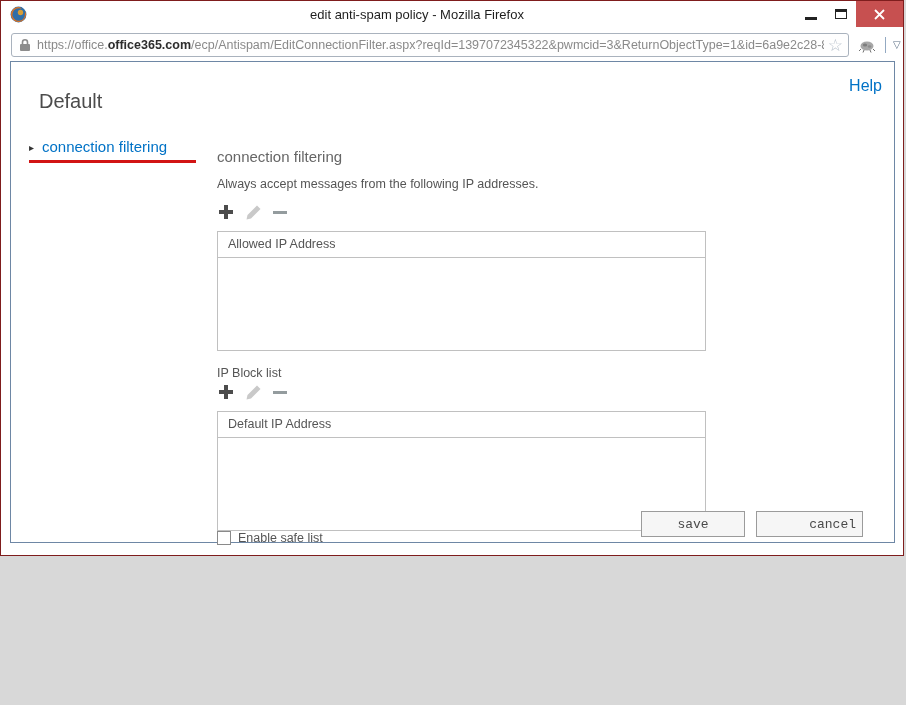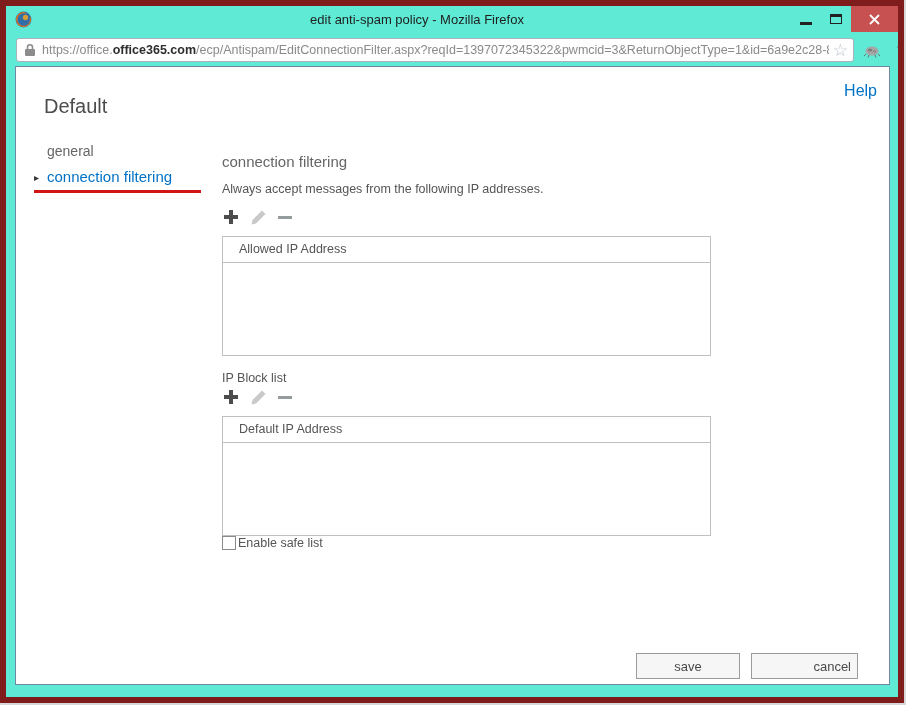--- a/index.html
+++ b/index.html
@@ -1,19 +1,19 @@
 <!DOCTYPE html>
 <html><head>
 <meta charset="utf-8">
 <style>
   html,body { margin:0; padding:0; background:#d8d8d8; }
   * { box-sizing:border-box; }
   .window {
-    position:relative; width:904px; height:703px; margin:0;
-    background:#5eead4; border:6px solid #7f1d1d;
+    position:relative; width:904px; height:556px; margin:0;
+    background:#ffffff; border:1px solid #7f1d1d;
     font-family:"Liberation Sans","DejaVu Sans",sans-serif;
     overflow:hidden;
   }
   
   .titlebar { position:absolute; top:0; left:0; right:0; height:28px; }
   .fx-icon { position:absolute; left:8px; top:4px; width:19px; height:19px; }
   .win-title {
     position:absolute; left:60px; right:130px; top:6px; text-align:center;
     font-size:13px; color:#1e1e1e; white-space:nowrap; overflow:hidden;
   }
@@ -50,32 +50,32 @@
   .red-underline { width:167px; height:3px; background:#d21414; margin-top:5px; }
   
   .main { position:absolute; left:206px; top:86px; width:489px; }
   .main h2 { margin:0 0 12px 0; font-size:15px; font-weight:normal; color:#666; }
   .sec-label { font-size:12.5px; color:#555; margin-bottom:2px; }
   .sec-desc  { font-size:12.5px; color:#555; margin-bottom:11px; }
   .toolbar { display:flex; align-items:center; gap:10px; height:20px; margin-bottom:9px; }
   .tb { line-height:0; cursor:pointer; }
   .listbox .list-header {
     border:1px solid #c0c0c0; height:27px; line-height:25px;
-    padding:0 16px; font-size:12.5px; color:#555; background:#fff;
+    padding:0 10px; font-size:12.5px; color:#555; background:#fff;
   }
   .listbox .list-body { border:1px solid #c0c0c0; border-top:none; height:93px; background:#fff; }
   .section + .section { margin-top:15px; }
-  .cb-row { display:flex; align-items:center; gap:2px; }
+  .cb-row { display:flex; align-items:center; gap:7px; }
   .checkbox { width:14px; height:14px; border:1px solid #8a8a8a; background:#fff; cursor:pointer; }
   .cb-label { font-size:12.5px; color:#555; }
   
   .footer { position:absolute; right:31px; bottom:5px; display:flex; gap:11px; }
   .btn {
     height:26px; background:#f6f6f6; border:1px solid #9b9b9b;
-    font-size:13px; color:#4a4a4a; font-family:Liberation Sans, sans-serif; cursor:pointer;
+    font-size:13px; color:#4a4a4a; font-family:Liberation Mono, monospace; cursor:pointer;
   }
   .btn.save { width:104px; }
   .btn.cancel { width:107px;text-align:right; }
 </style>
 </head>
 <body>
 
 <div class="window">
 
   <div class="titlebar">
@@ -121,23 +121,20 @@
     </span>
     <span class="vsep"></span>
     <span class="chev">▽</span>
   </div>
 
   <div class="content">
     <a class="help-link">Help</a>
     <h1 class="page-title">Default</h1>
 
     <div class="sidenav">
-      <div class="nav-item general">
-        <span>general</span>
-      </div>
       <div class="nav-item active">
         <span class="nav-arrow">▸</span><span>connection filtering</span>
       </div>
       <div class="red-underline"></div>
     </div>
 
     <div class="main">
       <h2>connection filtering</h2>
 
       <div class="section">

